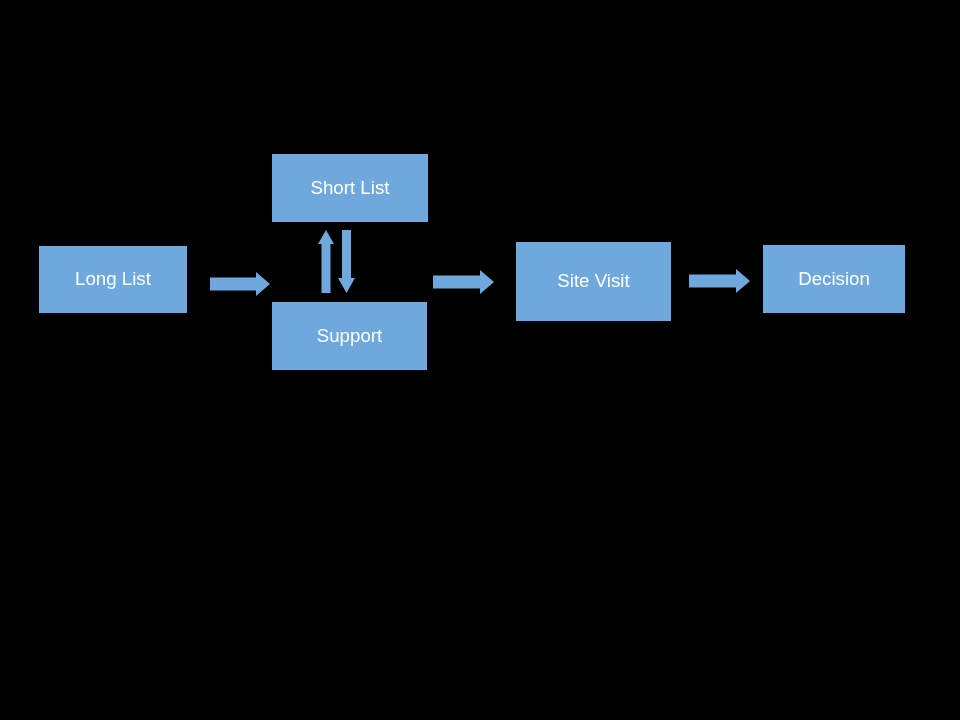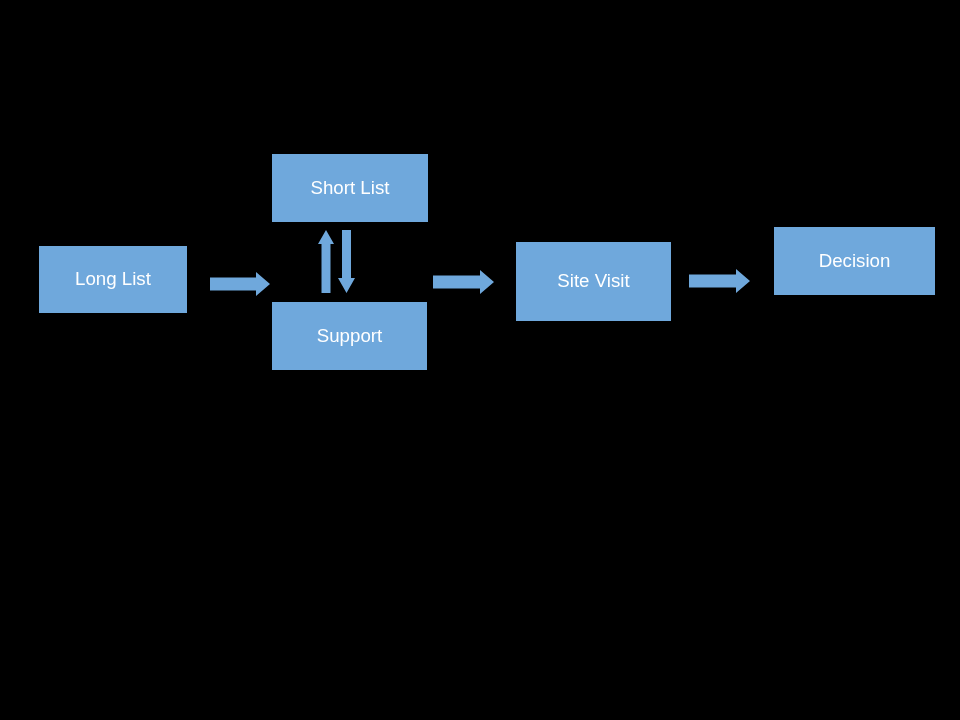--- a/index.html
+++ b/index.html
@@ -25,21 +25,21 @@
     align-items: center;
     justify-content: center;
     font-size: 18.7px;
     line-height: 1.2;
     text-align: center;
   }
   .node-long-list  { left: 39px;  top: 246px; width: 148px; height: 67px; }
   .node-short-list { left: 272px; top: 154px; width: 156px; height: 68px; }
   .node-support    { left: 272px; top: 302px; width: 155px; height: 68px; }
   .node-site-visit { left: 516px; top: 242px; width: 155px; height: 79px; }
-  .node-decision   { left: 763px; top: 227px; width: 161px; height: 68px; margin-left: 11px; }
+  .node-decision   { left: 763px; top: 245px; width: 142px; height: 68px; }
   .connector-layer {
     position: absolute;
     left: 0; top: 0;
     width: 960px; height: 720px;
     color: var(--fill);
   }
   .connector-layer polygon { fill: currentColor; }
 </style>
 </head>
 <body>

